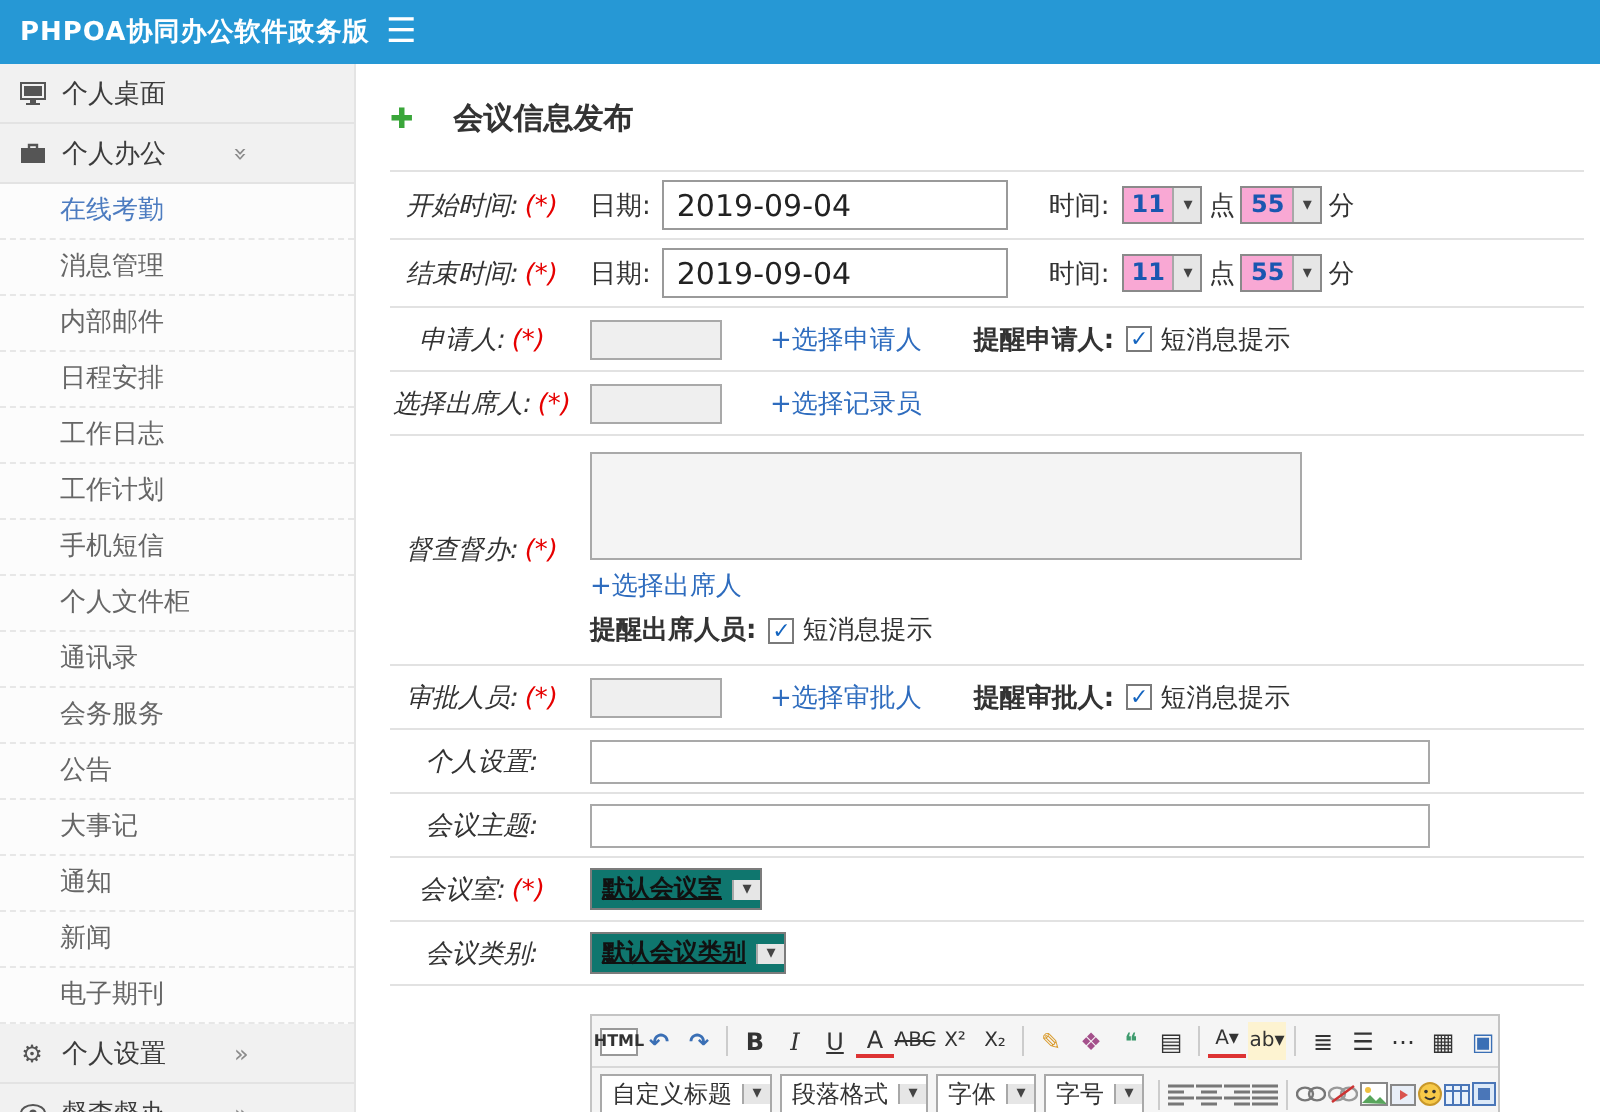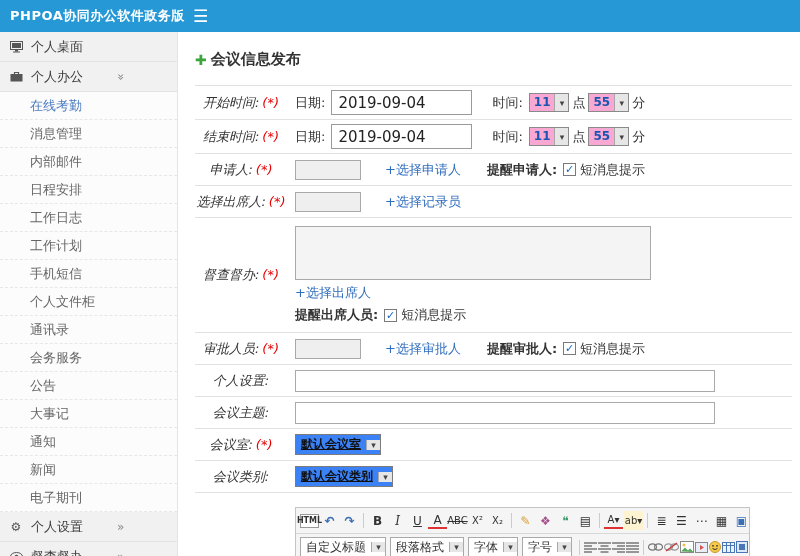--- a/index.html
+++ b/index.html
@@ -24,52 +24,52 @@
   .side-section .sec-icon { width:14px; display:inline-flex; justify-content:center; color:#555; font-size:12px; }
   .chev { color:#8b8b8b; font-size:12px; display:inline-block; margin-left:26px; }
   .chev.down { transform:rotate(90deg); }
   .side-item { height:28px; line-height:28px; padding-left:30px; color:#666; font-size:13px;
     border-bottom:1px dashed #e7e7e7; background:#fcfcfc; cursor:pointer; }
   .side-item.active { color:#4d7cc0; }
 
   
   .page-title { margin-top:18px; display:flex; align-items:center; gap:4px; }
   .page-title .plus { color:#3aa63a; font-size:14px; font-weight:bold; }
-  .page-title .txt { font-size:15px; font-weight:bold; color:#333; }
+  .page-title .txt { font-size:15px; font-weight:bold; color:#333;margin-left:16px; }
 
   
   .form { margin-top:16px; width:597px; border-top:1px solid #e2e2e2; }
   .row { display:flex; align-items:center; border-bottom:1px solid #e2e2e2; padding:4px 0; min-height:32px; }
   .row.noborder { border-bottom:none; }
   .lab { width:100px; text-align:center; padding-right:8px; flex-shrink:0; color:#333;font-style:italic; }
   .req { color:#e60000; margin-left:3px; }
   .fld { display:flex; align-items:center; flex:1; }
   .link { color:#2e6cbe; text-decoration:none; margin-left:24px; cursor:pointer; }
   .bold-lab { font-weight:bold; color:#333; }
   .cb { width:13px; height:13px; border:1px solid #7a7a7a; background:#fff; display:inline-flex;
     align-items:center; justify-content:center; font-size:11px; color:#1565c0; margin:0 4px 0 6px; cursor:pointer; }
   .cb::after { content:"✓"; font-weight:bold; }
 
-  .date-input { width:141px; height:25px; border:1px solid #9a9a9a; font-size:15px; padding:0 6px;
+  .date-input { width:173px; height:25px; border:1px solid #9a9a9a; font-size:15px; padding:0 6px;
     font-family:"DejaVu Sans",sans-serif; color:#222; }
   .gap20 { width:20px; } .gap6 { width:6px; } .gap3 { width:3px; }
 
   .msel { border:1px solid #8a8a8a; display:inline-flex; height:19px; background:#f9a8d4; cursor:pointer; }
   .msel-v { padding:0 4px; color:#1a56b0; font-weight:bold; font-size:12px; line-height:17px; min-width:18px; text-align:center; }
   .msel-a { width:14px; background:#e6e6e6; border-left:1px solid #a8a8a8; font-size:9px; color:#444;
     display:flex; align-items:center; justify-content:center; }
   .msel-a::after { content:"▾"; }
 
   .small-input { width:66px; height:20px; border:1px solid #a9a9a9; background:#efefef; }
   .long-input  { width:420px; height:22px; border:1px solid #a9a9a9; padding:0 4px; font-size:13px; }
   .att-area { width:356px; height:54px; border:1px solid #a9a9a9; background:#f4f4f4; resize:none; }
   .stack { display:flex; flex-direction:column; gap:4px; padding:4px 0; }
   .stack .line { display:flex; align-items:center; }
 
-  .bsel { display:inline-flex; align-items:center; height:21px; border:1px solid #7c7c7c; background:#3b82f6; cursor:pointer; }
+  .bsel { display:inline-flex; align-items:center; height:21px; border:1px solid #7c7c7c; background:#0f766e; cursor:pointer; }
   .bsel-v { padding:0 5px; font-weight:bold; font-size:12px; color:#111; text-decoration:underline; }
 
   
   .editor { margin:10px 0 0 100px; width:455px; border:1px solid #c4c4c4; }
   .tb-row { background:#f5f5f5; border-bottom:1px solid #d8d8d8; display:flex; align-items:center;
     flex-wrap:nowrap; padding:3px 4px; gap:1px; }
   .tb { min-width:19px; height:19px; border:none; background:transparent; display:inline-flex; align-items:center;
     justify-content:center; font-size:12px; color:#333; padding:0 2px; cursor:pointer;
     font-family:"DejaVu Sans",sans-serif; }
   .tsep { width:1px; height:15px; background:#ccc; margin:0 3px; flex-shrink:0; }

